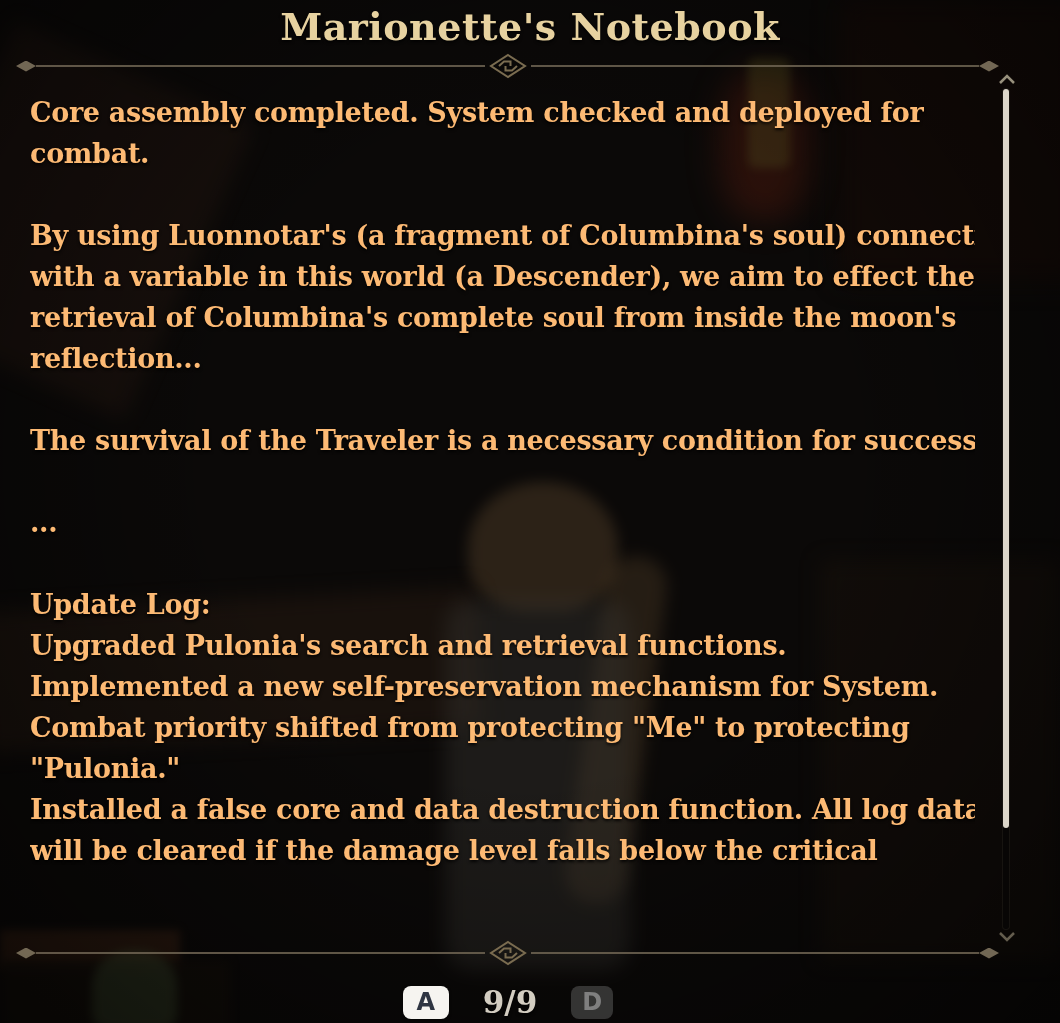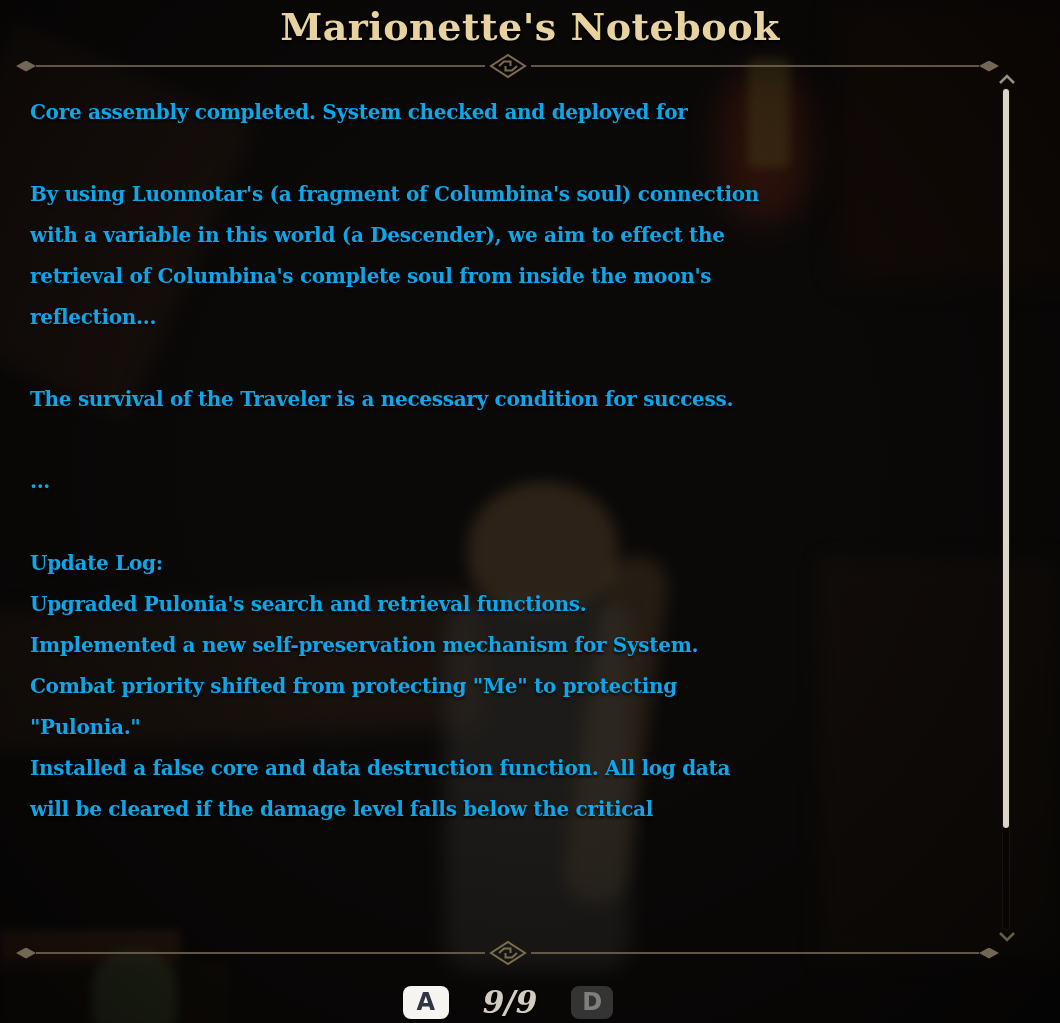--- a/index.html
+++ b/index.html
@@ -39,22 +39,22 @@
   .end-diamond{width:20px;height:11px;background:#7d725d;opacity:.9;
     clip-path:polygon(50% 0,100% 50%,50% 100%,0 50%);flex:0 0 auto;}
   .ornament{flex:0 0 auto;margin:0 4px;}
 
   
   .content{
     position:absolute;left:30px;top:88px;width:945px;height:865px;
     overflow:hidden;padding-top:4px;box-sizing:border-box;
   }
   .line{
-    min-height:41px;line-height:41px;font-size:20px;font-weight:bold;
-    color:#0ea5e9;letter-spacing:-0.3px;white-space:nowrap;
+    min-height:41px;line-height:41px;font-size:27px;font-weight:bold;
+    color:#fdba74;letter-spacing:-0.3px;white-space:nowrap;
     text-shadow:0 2px 3px rgba(0,0,0,.85);
   }
 
   
   .scroll-up,.scroll-down{position:absolute;left:996px;width:22px;height:14px;}
   .scroll-up{top:73px;}
   .scroll-down{top:929px;}
   .scroll-track{
     position:absolute;left:1002px;top:88px;width:8px;height:842px;
     background:rgba(8,6,5,.55);border:1px solid rgba(130,120,100,.12);
@@ -71,21 +71,21 @@
     display:flex;align-items:center;justify-content:center;gap:34px;
   }
   .keycap{
     width:46px;height:33px;border-radius:8px;
     display:flex;align-items:center;justify-content:center;
     font-family:"DejaVu Sans","Liberation Sans",sans-serif;
     font-weight:bold;font-size:24px;box-sizing:border-box;
   }
   .keycap.active{background:#f6f4f0;color:#2f3542;box-shadow:0 1px 3px rgba(0,0,0,.6);}
   .keycap.disabled{background:rgba(115,115,115,.42);color:rgba(190,190,190,.55);width:42px;}
-  .page-num{font-size:31px;font-weight:bold;color:#d3cdc1;text-shadow:0 2px 3px rgba(0,0,0,.8);font-style:italic;}
+  .page-num{font-size:31px;font-weight:bold;color:#d3cdc1;text-shadow:0 2px 3px rgba(0,0,0,.8);}
 </style>
 </head>
 <body>
 
 <div class="screen">
 
   <div class="bg">
     <div class="beam-tl"></div>
     <div class="tr-tint"></div>
     <div class="lantern-glow"></div>
@@ -109,20 +109,21 @@
     <svg class="ornament" width="38" height="26" viewBox="0 0 38 26">
       <path d="M19 2 L36 13 L19 24 L2 13 Z" fill="none" stroke="#7a6c50" stroke-width="2"></path>
       <path d="M10 13 L15 8.5 L21.5 8.5 L21.5 13 M28 13 L23 17.5 L16.5 17.5 L16.5 13" fill="none" stroke="#7a6c50" stroke-width="2"></path>
     </svg>
     <div class="div-line"></div>
     <div class="end-diamond"></div>
   </div>
 
   <div class="content">
     <div class="line">Core assembly completed. System checked and deployed for</div>
+    <div class="line">combat.</div>
     <div class="line"></div>
     <div class="line">By using Luonnotar's (a fragment of Columbina's soul) connection</div>
     <div class="line">with a variable in this world (a Descender), we aim to effect the</div>
     <div class="line">retrieval of Columbina's complete soul from inside the moon's</div>
     <div class="line">reflection...</div>
     <div class="line"></div>
     <div class="line">The survival of the Traveler is a necessary condition for success.</div>
     <div class="line"></div>
     <div class="line">...</div>
     <div class="line"></div>

